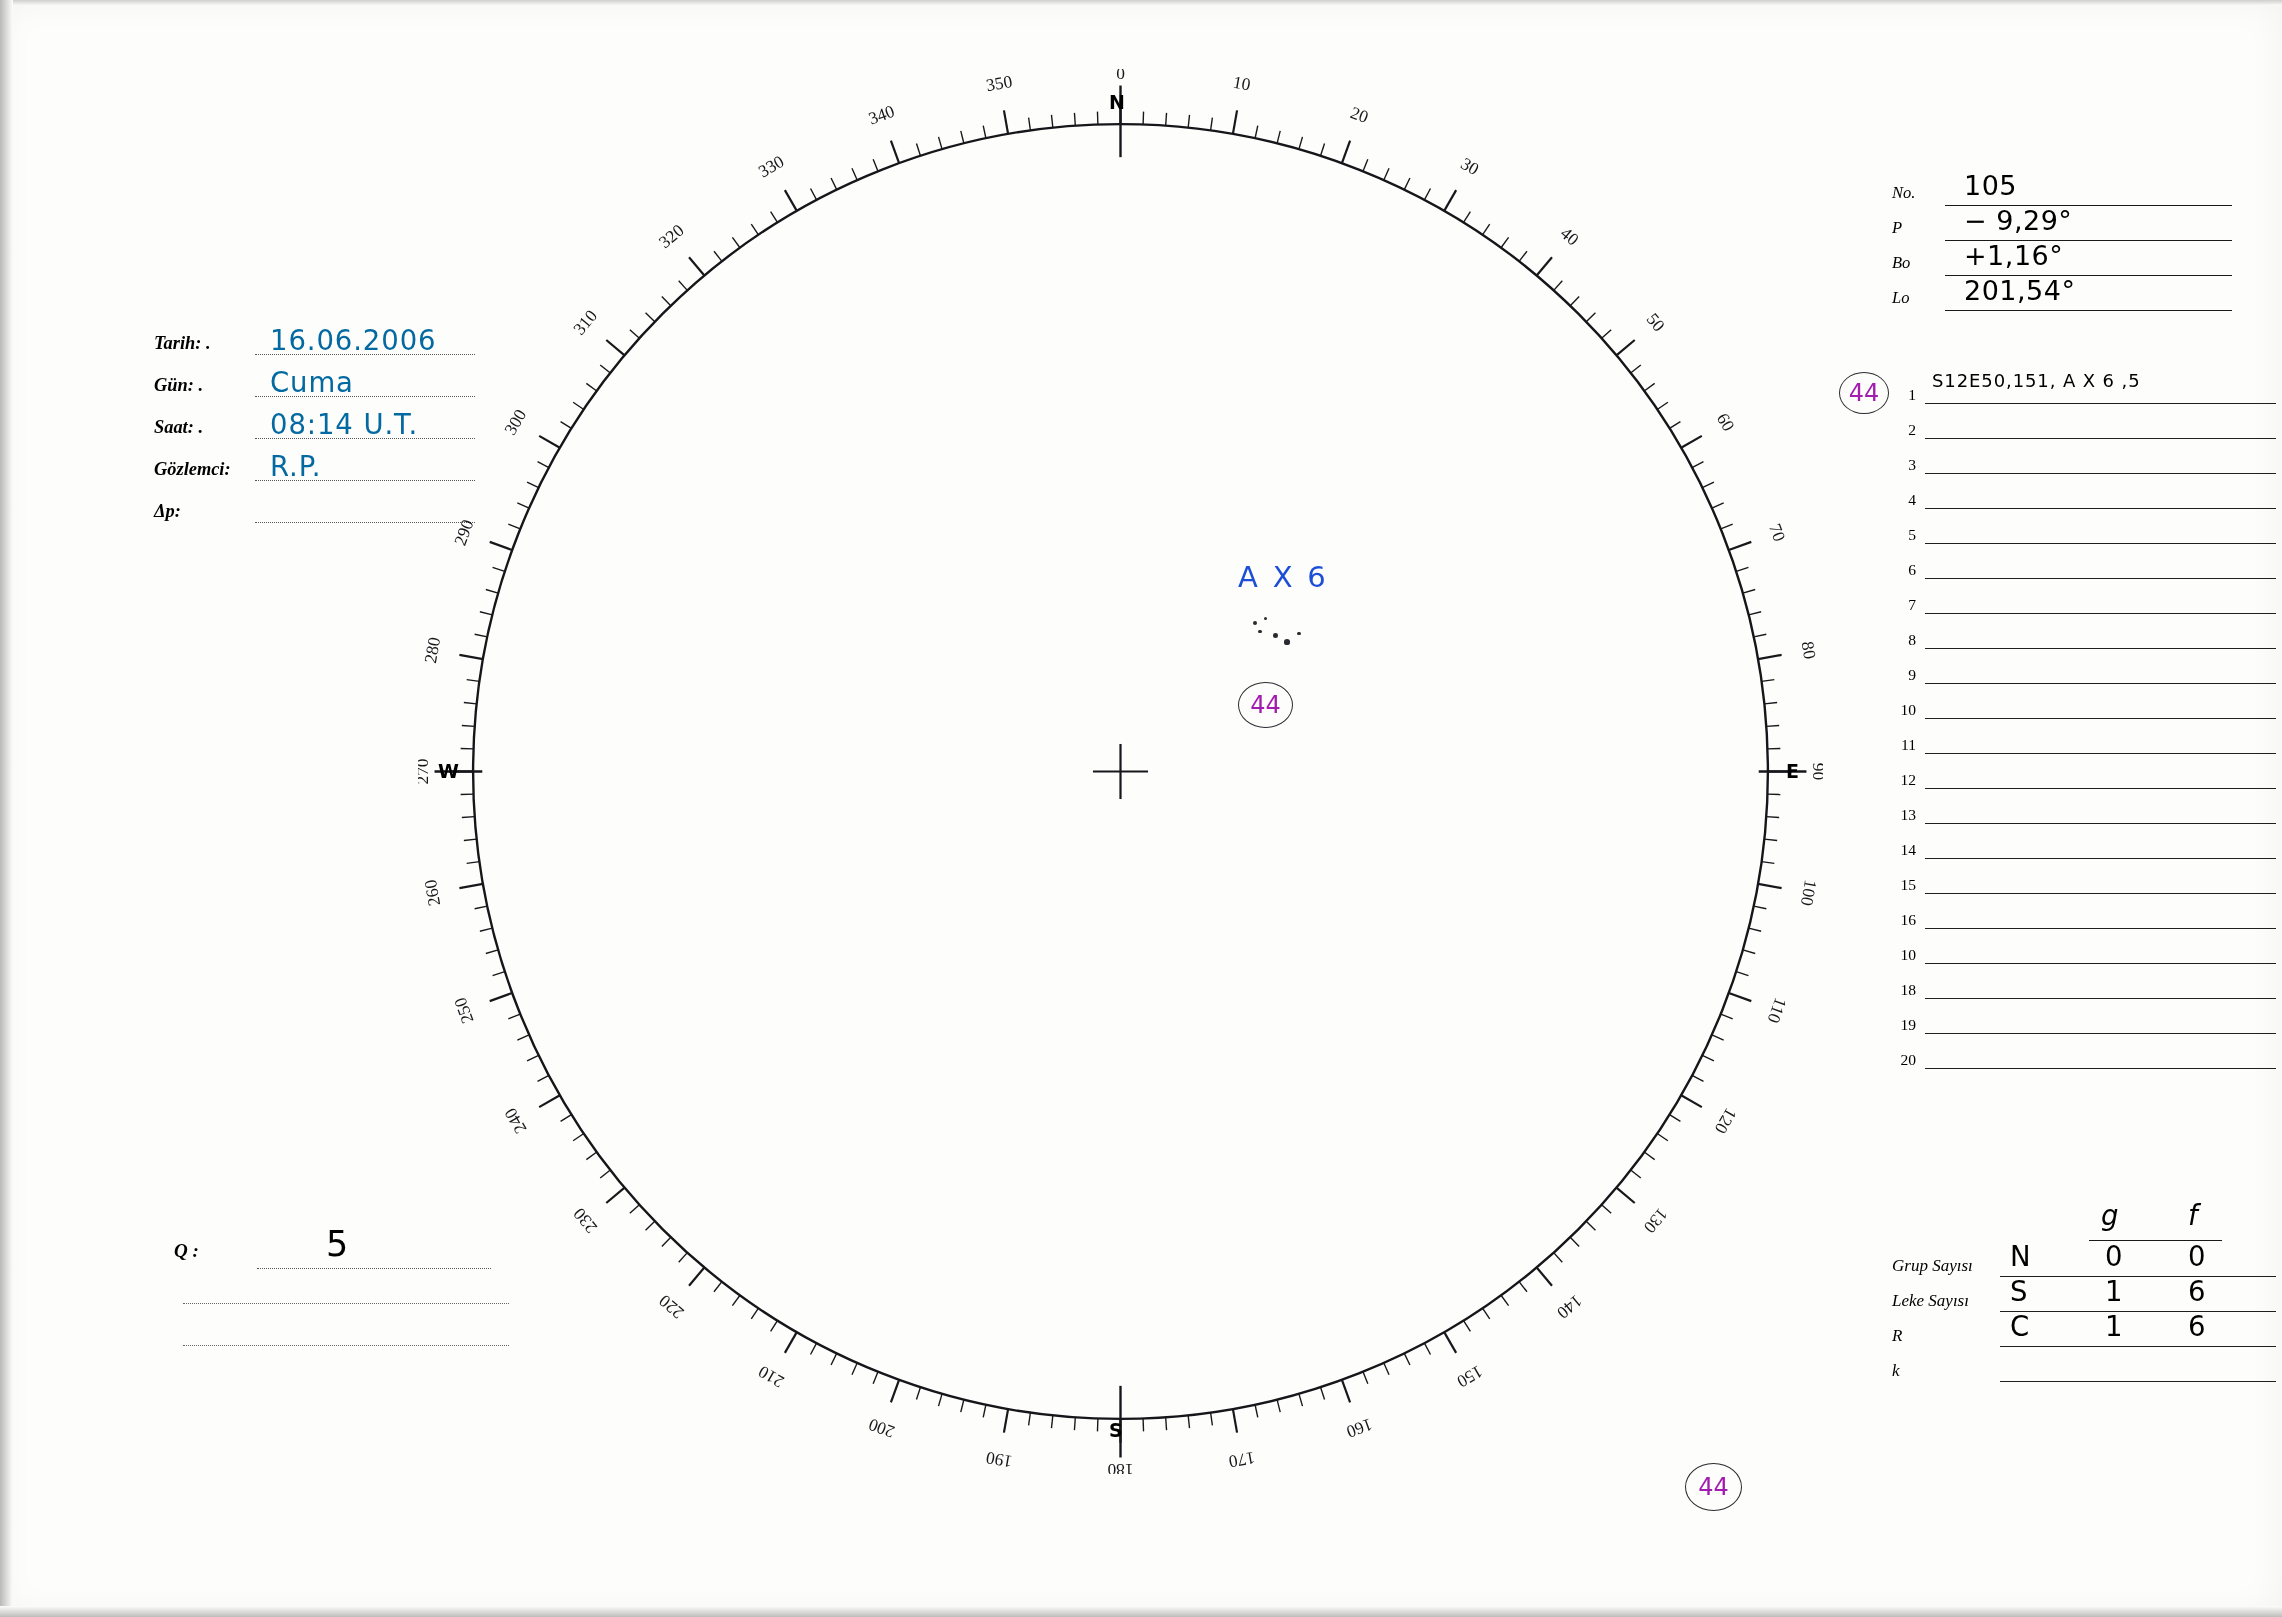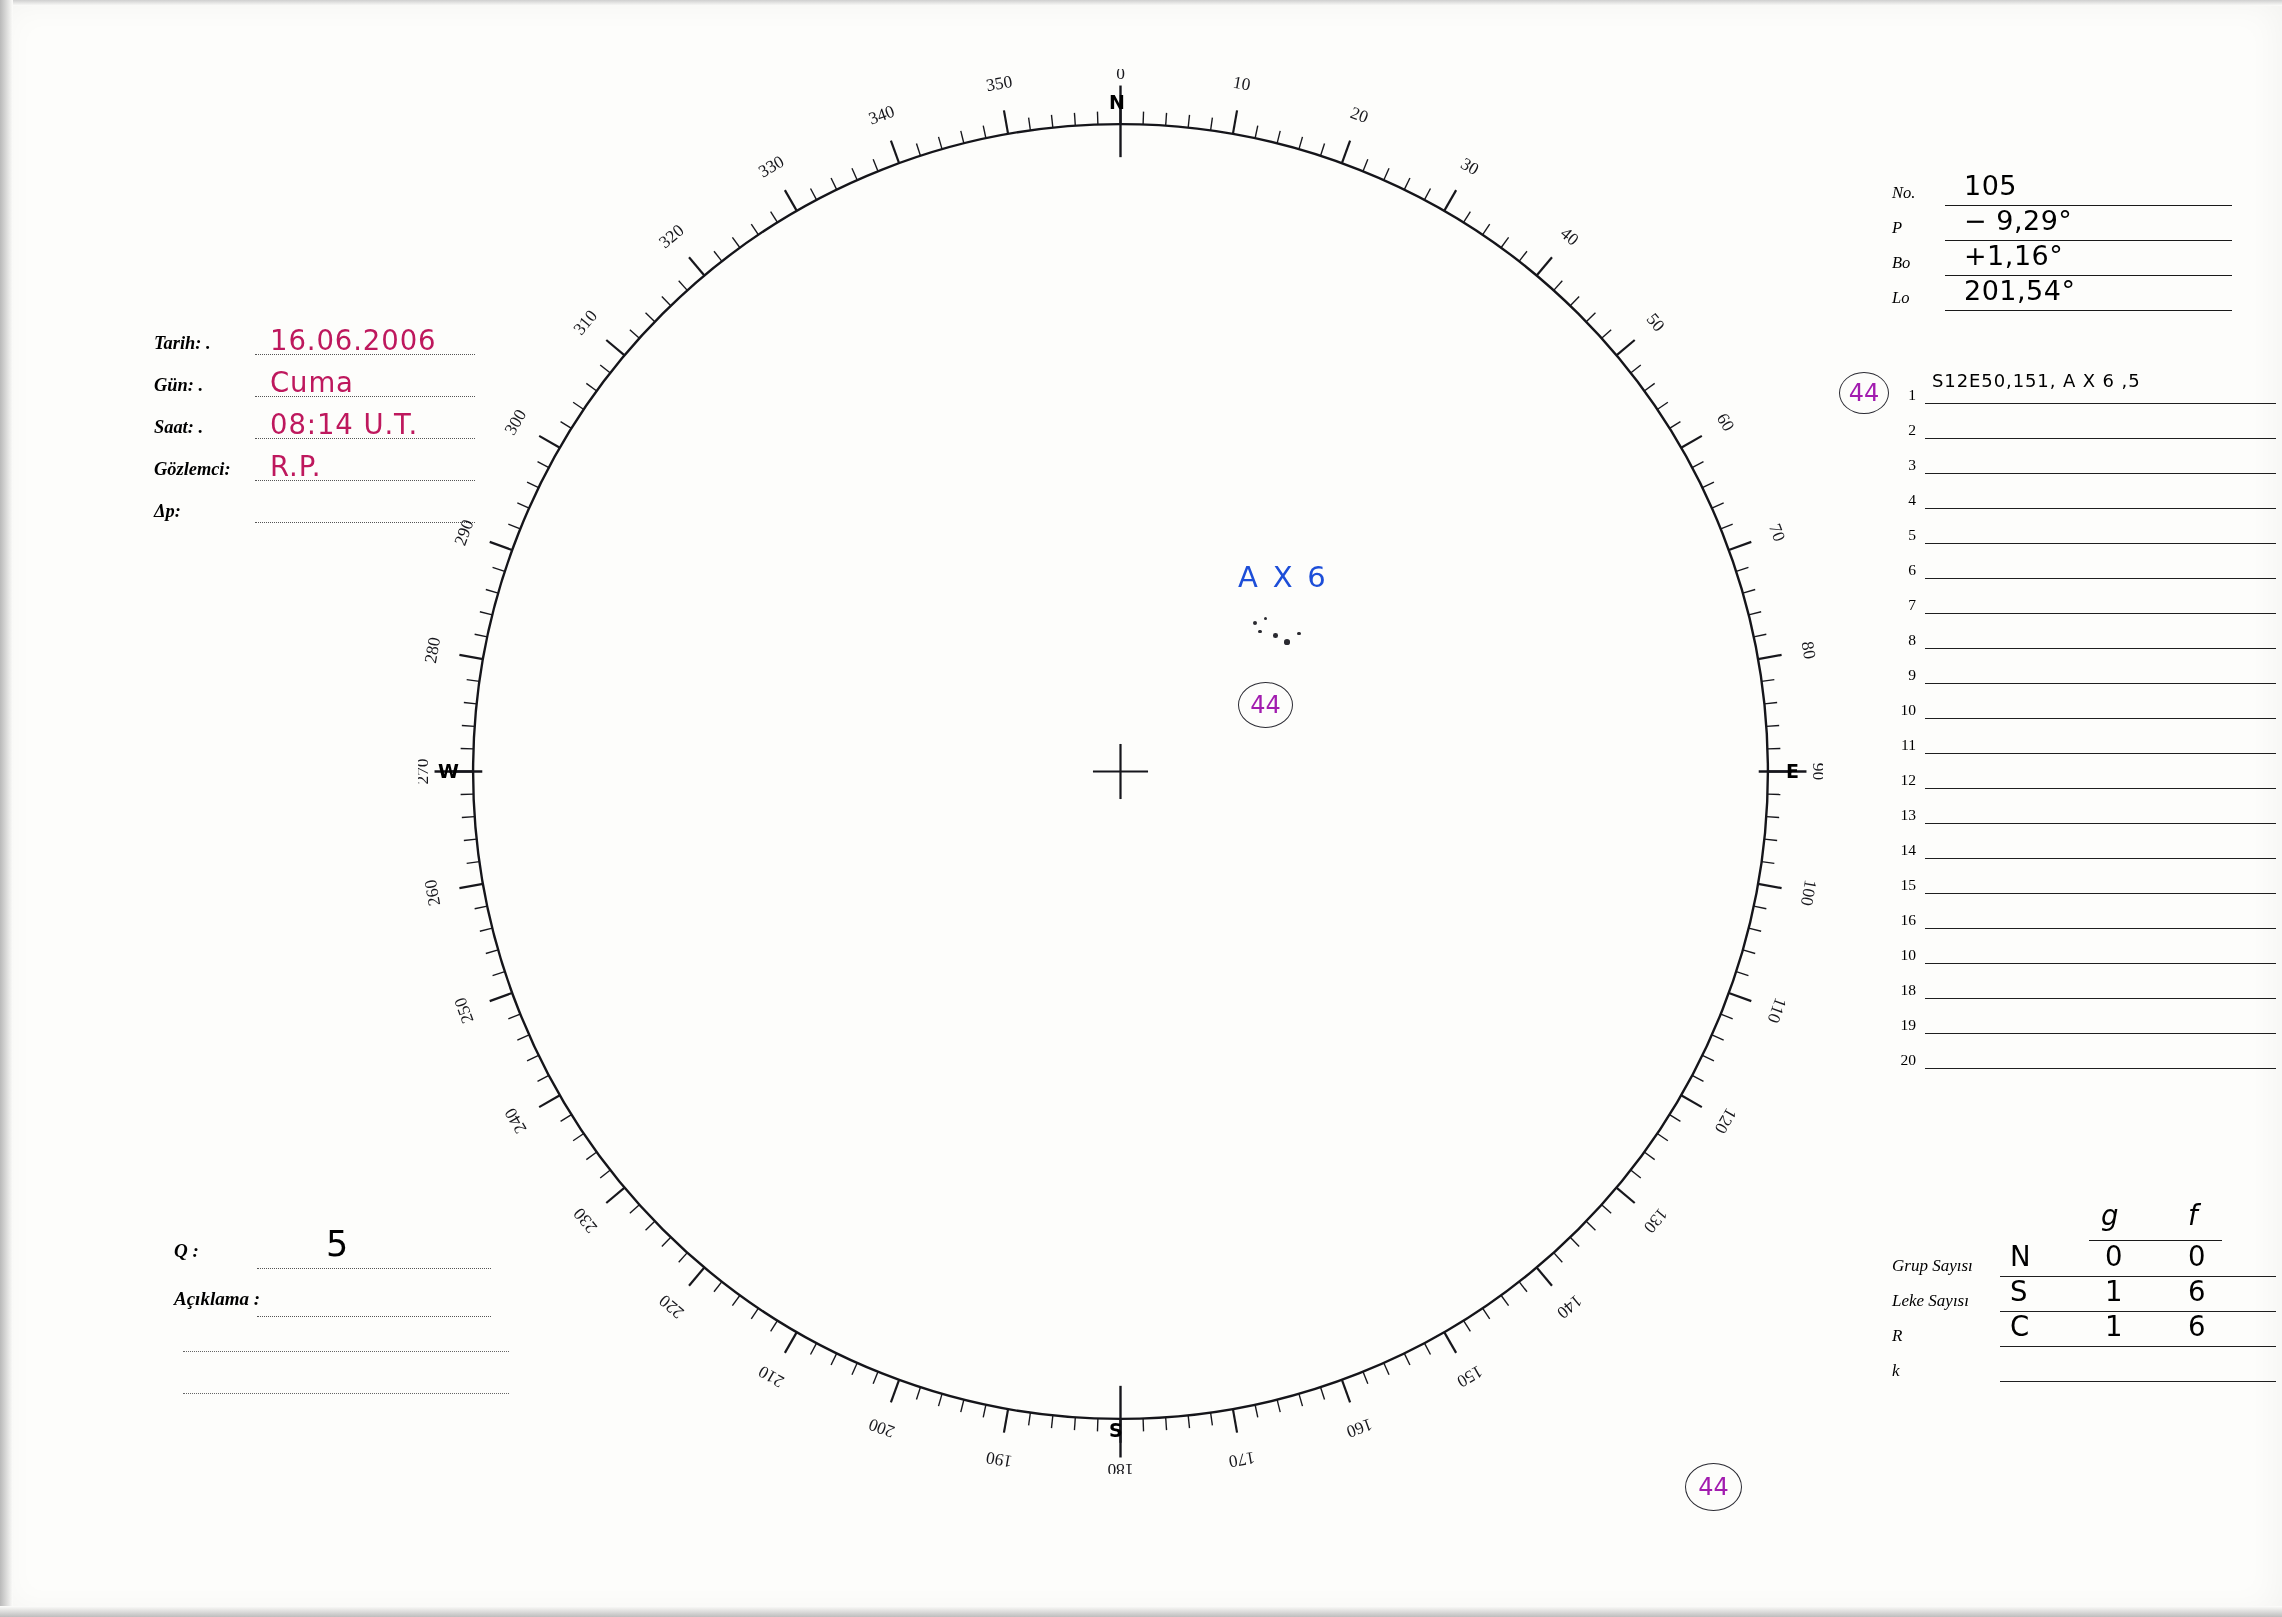--- a/index.html
+++ b/index.html
@@ -19,21 +19,21 @@
 
   
   .hdr{position:absolute;left:154px;top:209px;width:432px;}
   .hdr .t1{font-size:20px;letter-spacing:1.1px;font-weight:bold;text-align:center;}
   .hdr .t2{font-size:16.5px;letter-spacing:0.6px;text-align:center;margin-top:5.5px;}
 
   .fields{position:absolute;left:154px;top:326px;width:321px;}
   .frow{position:relative;height:42px;}
   .flabel{position:absolute;left:0;top:7.3px;font-style:italic;font-size:18.4px;font-weight:bold;}
   .fdots{position:absolute;left:101px;right:0;top:27.5px;border-bottom:0.9px dotted #555;}
-  .fval{position:absolute;left:116px;top:-1.8px;font-family:"DejaVu Sans",sans-serif;font-size:27.5px;color:#be185d;
+  .fval{position:absolute;left:116px;top:-1.8px;font-family:"DejaVu Sans",sans-serif;font-size:27.5px;color:#0369a1;
         letter-spacing:0.9px;}
 
   
   .qblock{position:absolute;left:174px;top:1231px;width:317px;}
   .qrow{position:relative;height:48px;}
   .qlabel{position:absolute;left:0;top:9.2px;font-style:italic;font-weight:bold;font-size:19px;}
   .qline{position:absolute;left:83px;right:0;top:37px;border-bottom:0.9px dotted #555;}
   .qval{position:absolute;left:152px;top:-7.3px;font-family:"DejaVu Sans",sans-serif;font-size:35px;}
   .aline{position:absolute;left:9.2px;right:-18.4px;border-bottom:0.9px dotted #666;}
 
@@ -105,24 +105,20 @@
       <span class="fdots"></span>
       <span class="fval"></span>
     </div>
   </div>
 
   <div class="qblock">
     <div class="qrow">
       <span class="qlabel">Q :</span>
       <span class="qline"></span>
       <span class="qval">5</span>
-    </div>
-    <div class="qrow">
-      <span class="qlabel">Açıklama :</span>
-      <span class="qline"></span>
     </div>
     <div style="position:relative;height:42px">
       <span class="aline" style="top:24px"></span>
     </div>
     <div style="position:relative;height:42px">
       <span class="aline" style="top:24px"></span>
     </div>
   </div>
 
   <div class="rp">

